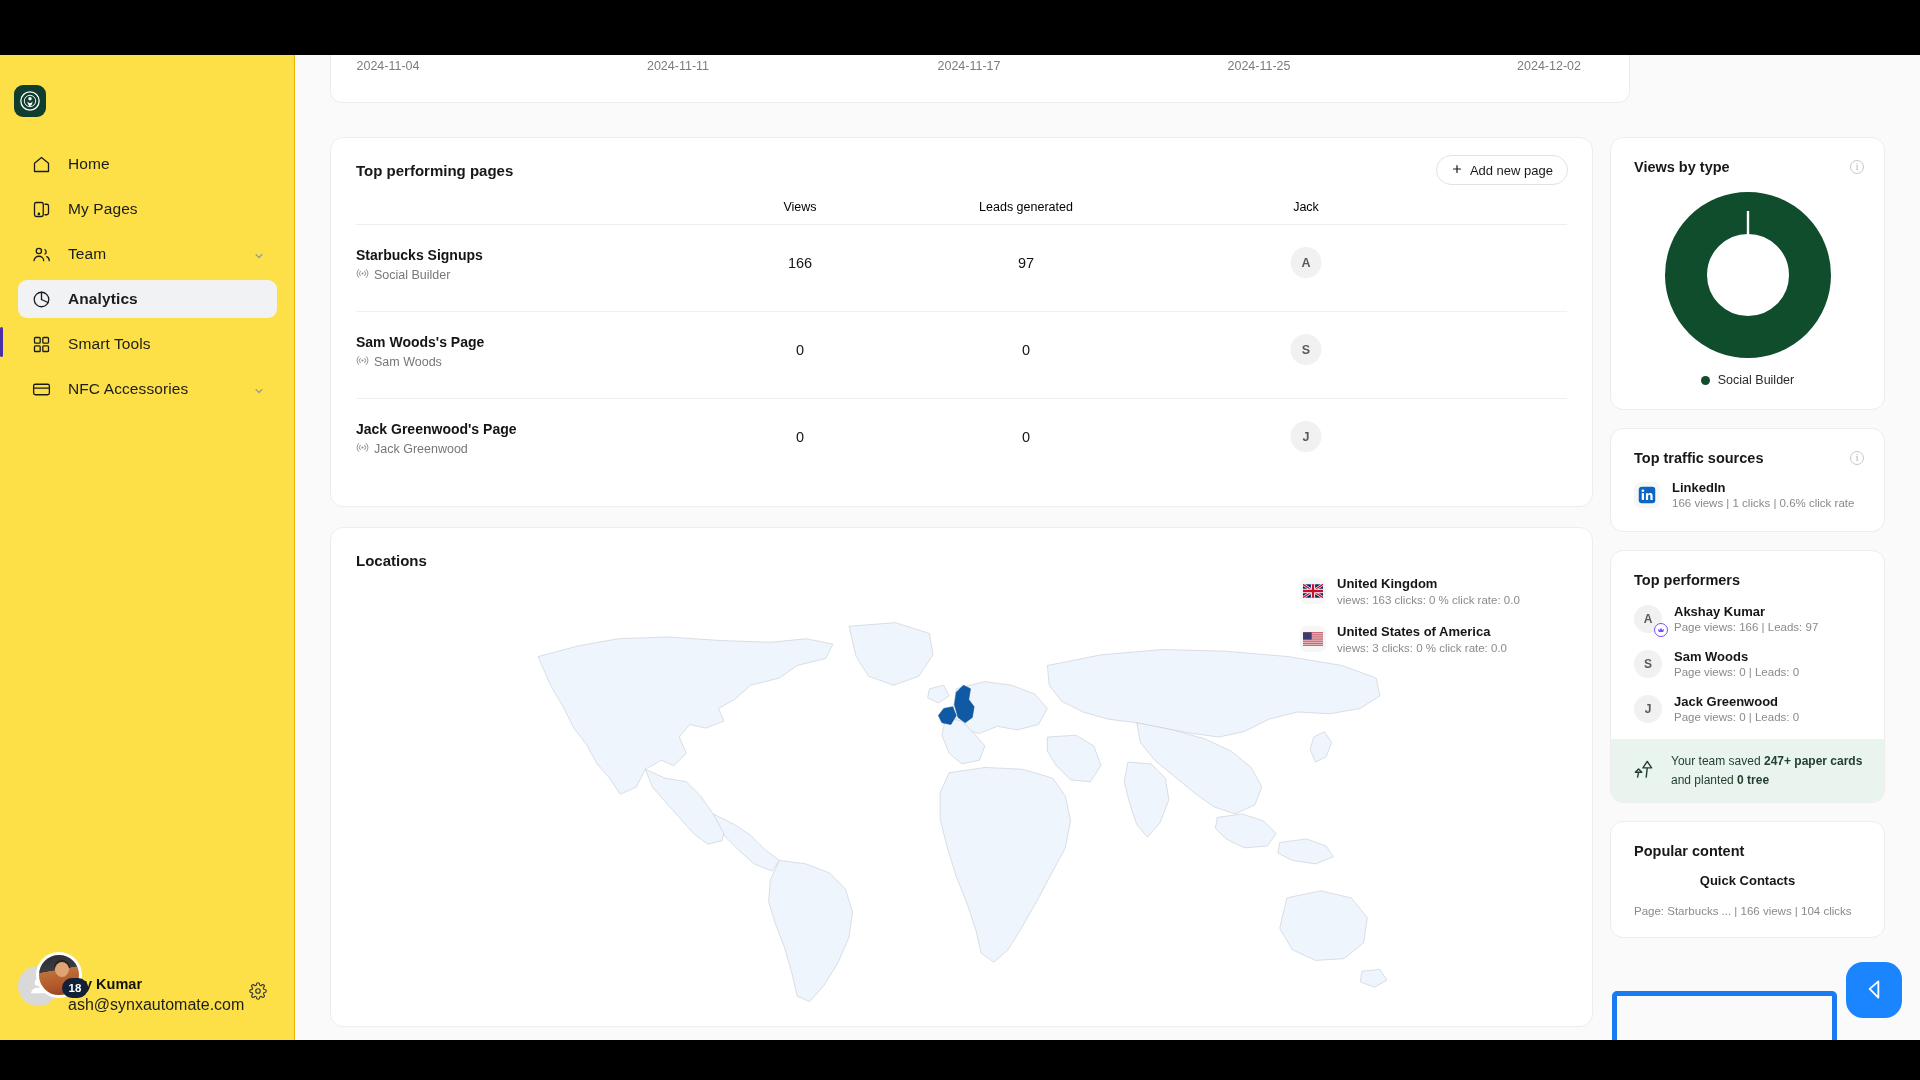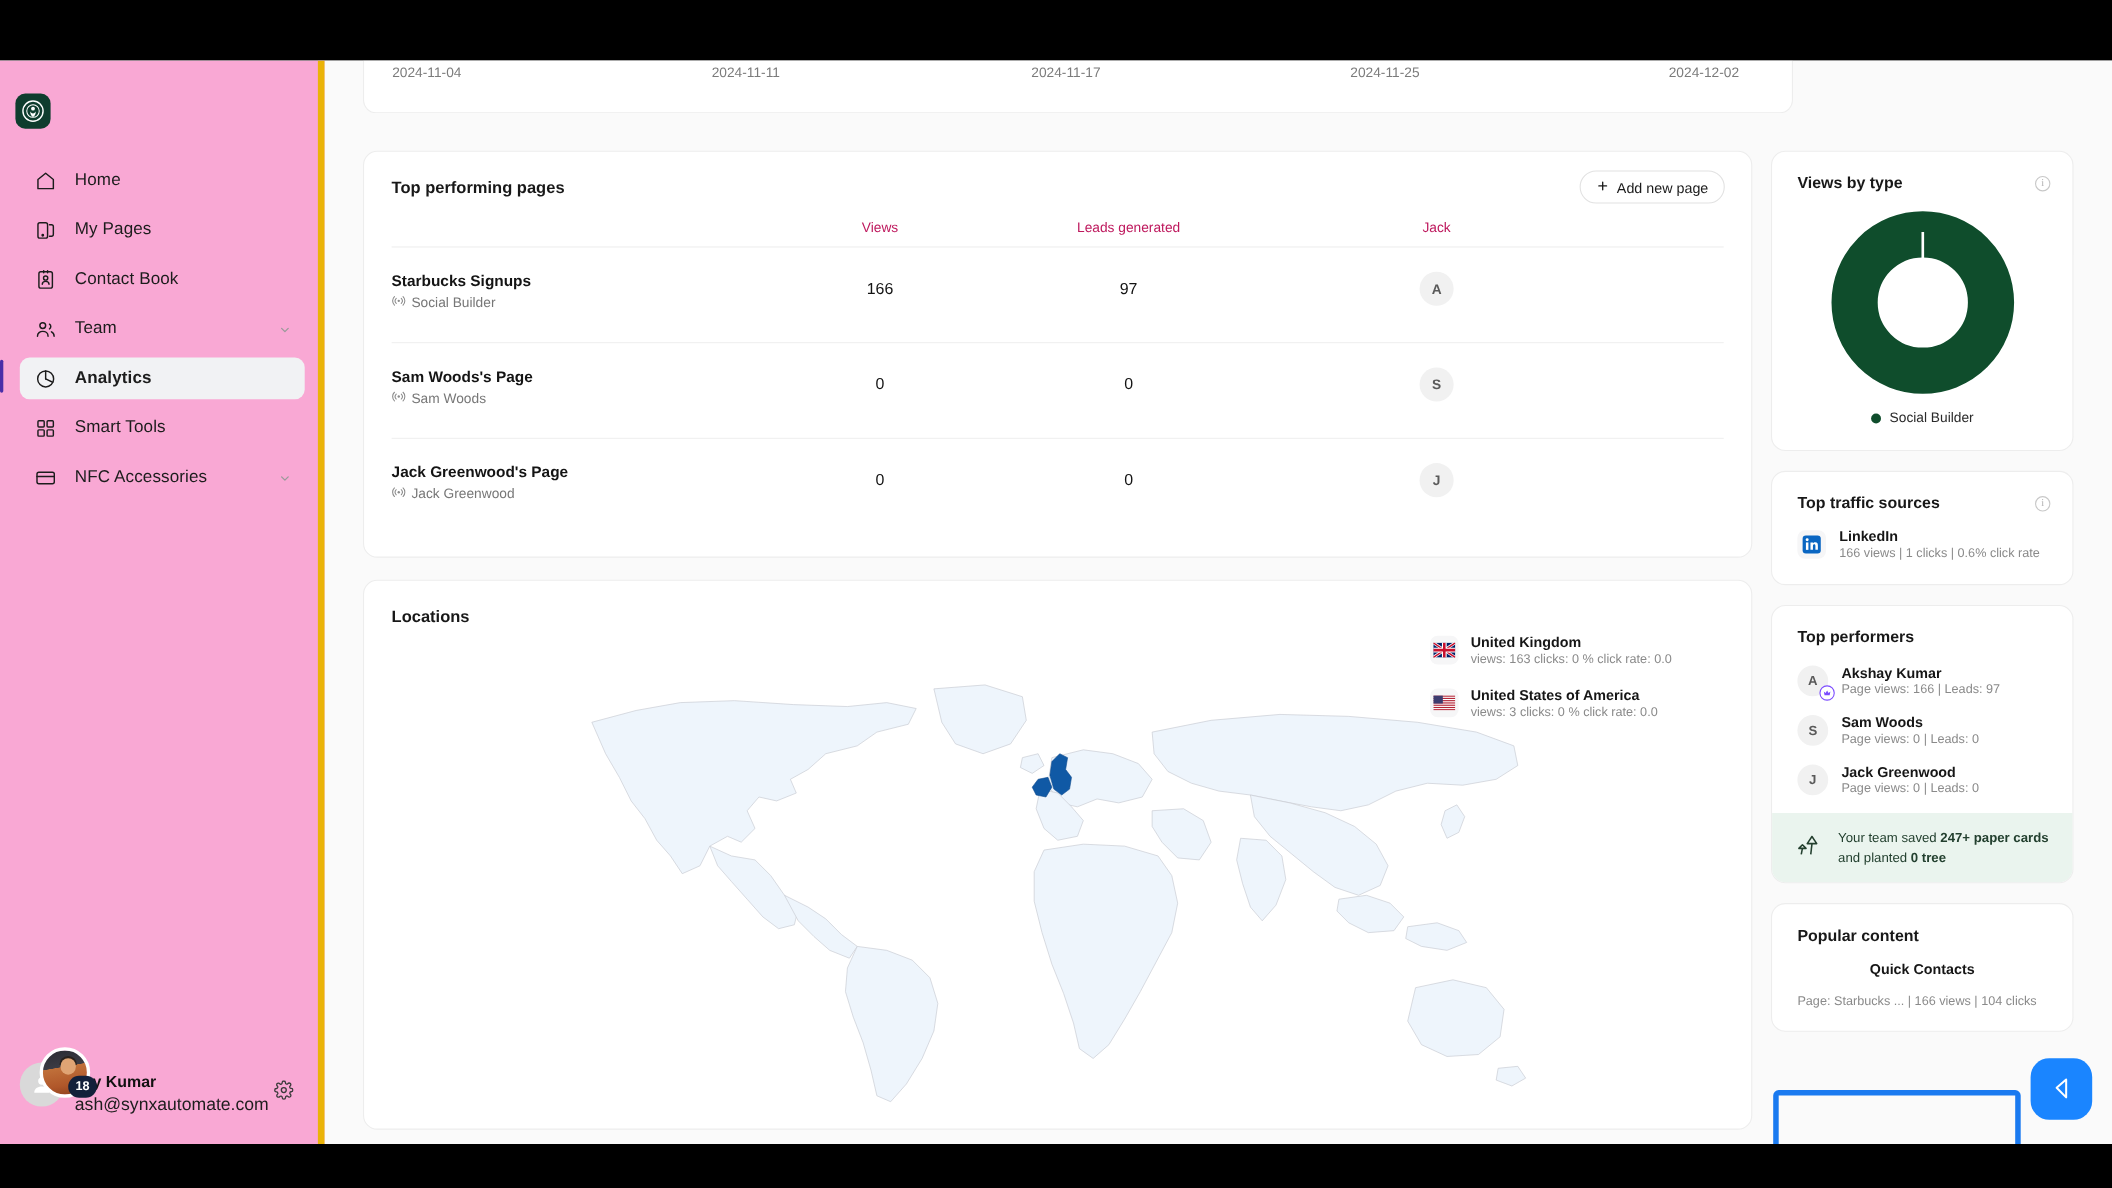--- a/index.html
+++ b/index.html
@@ -14,22 +14,22 @@
     left: 0; top: 55px;
     width: 1920px; height: 985px;
     background: #ffffff;
     overflow: hidden;
   }
 
   
   .sidebar {
     position: absolute; left: 0; top: 0;
     width: 295px; height: 985px;
-    background: #f9a8d4;
-    border-right: 6px solid #eab308;
+    background: #fde047;
+    border-right: 1px solid #eab308;
     z-index: 20;
   }
   .brand-logo {
     position: absolute; left: 14px; top: 30px;
     width: 32px; height: 32px; border-radius: 9px;
     background: #0f3d2e;
     display: flex; align-items: center; justify-content: center;
   }
   .brand-logo svg { display:block; }
   .nav { position: absolute; left: 0; top: 90px; width: 295px; }
@@ -138,21 +138,21 @@
   .btn-add {
     position: absolute; right: 24px; top: 17px;
     height: 30px; padding: 0 14px;
     border: 1px solid #e2e2e2; border-radius: 16px;
     background: #fff; font-size: 13px; color: #1a1a1a;
     display: flex; align-items: center; gap: 7px;
     cursor: pointer;
   }
   .th {
     position: absolute; top: 62px;
-    font-size: 12.5px; color: #be185d;
+    font-size: 12.5px; color: #000000;
     transform: translateX(-50%);
   }
   .thead-rule {
     position: absolute; left: 25px; right: 25px; top: 86px;
     height: 1px; background: #eeeeee;
   }
   .row { position: absolute; left: 0; width: 100%; height: 87px; }
   .row-rule { position: absolute; left: 25px; right: 25px; bottom: 0; height: 1px; background: #f0f0f0; }
   .row-name {
     position: absolute; left: 25px; top: 22px;
@@ -296,31 +296,20 @@
         </div>
         <div class="nav-item">
           <span class="ico">
             <svg xmlns="http://www.w3.org/2000/svg" width="21" height="21" viewBox="0 0 24 24" fill="none" stroke="#1c1c1c" stroke-width="1.5" stroke-linecap="round" stroke-linejoin="round">
               <rect x="4" y="4" width="10" height="16" rx="2"></rect>
               <path d="M16 6 h2 a2 2 0 0 1 2 2 v8 a2 2 0 0 1-2 2 h-2"></path>
               <circle cx="9" cy="17" r="0.7" fill="#1c1c1c"></circle>
             </svg>
           </span>
           <span class="lbl">My Pages</span>
-        </div>
-        <div class="nav-item">
-          <span class="ico">
-            <svg xmlns="http://www.w3.org/2000/svg" width="21" height="21" viewBox="0 0 24 24" fill="none" stroke="#1c1c1c" stroke-width="1.5" stroke-linecap="round" stroke-linejoin="round">
-              <rect x="5" y="3.5" width="14" height="17" rx="2"></rect>
-              <circle cx="12" cy="10" r="2.2"></circle>
-              <path d="M8.5 16.5c0-2 1.8-3 3.5-3s3.5 1 3.5 3"></path>
-              <path d="M10 2.5v2M14 2.5v2"></path>
-            </svg>
-          </span>
-          <span class="lbl">Contact Book</span>
         </div>
         <div class="nav-item">
           <span class="ico">
             <svg xmlns="http://www.w3.org/2000/svg" width="21" height="21" viewBox="0 0 24 24" fill="none" stroke="#1c1c1c" stroke-width="1.5" stroke-linecap="round" stroke-linejoin="round">
               <circle cx="9" cy="8" r="3"></circle>
               <path d="M3.5 19c0-3.2 2.6-5 5.5-5s5.5 1.8 5.5 5"></path>
               <path d="M16 6.5a3 3 0 0 1 0 5"></path>
               <path d="M18 14.5c1.8.8 2.8 2.3 2.8 4.5"></path>
             </svg>
           </span>

